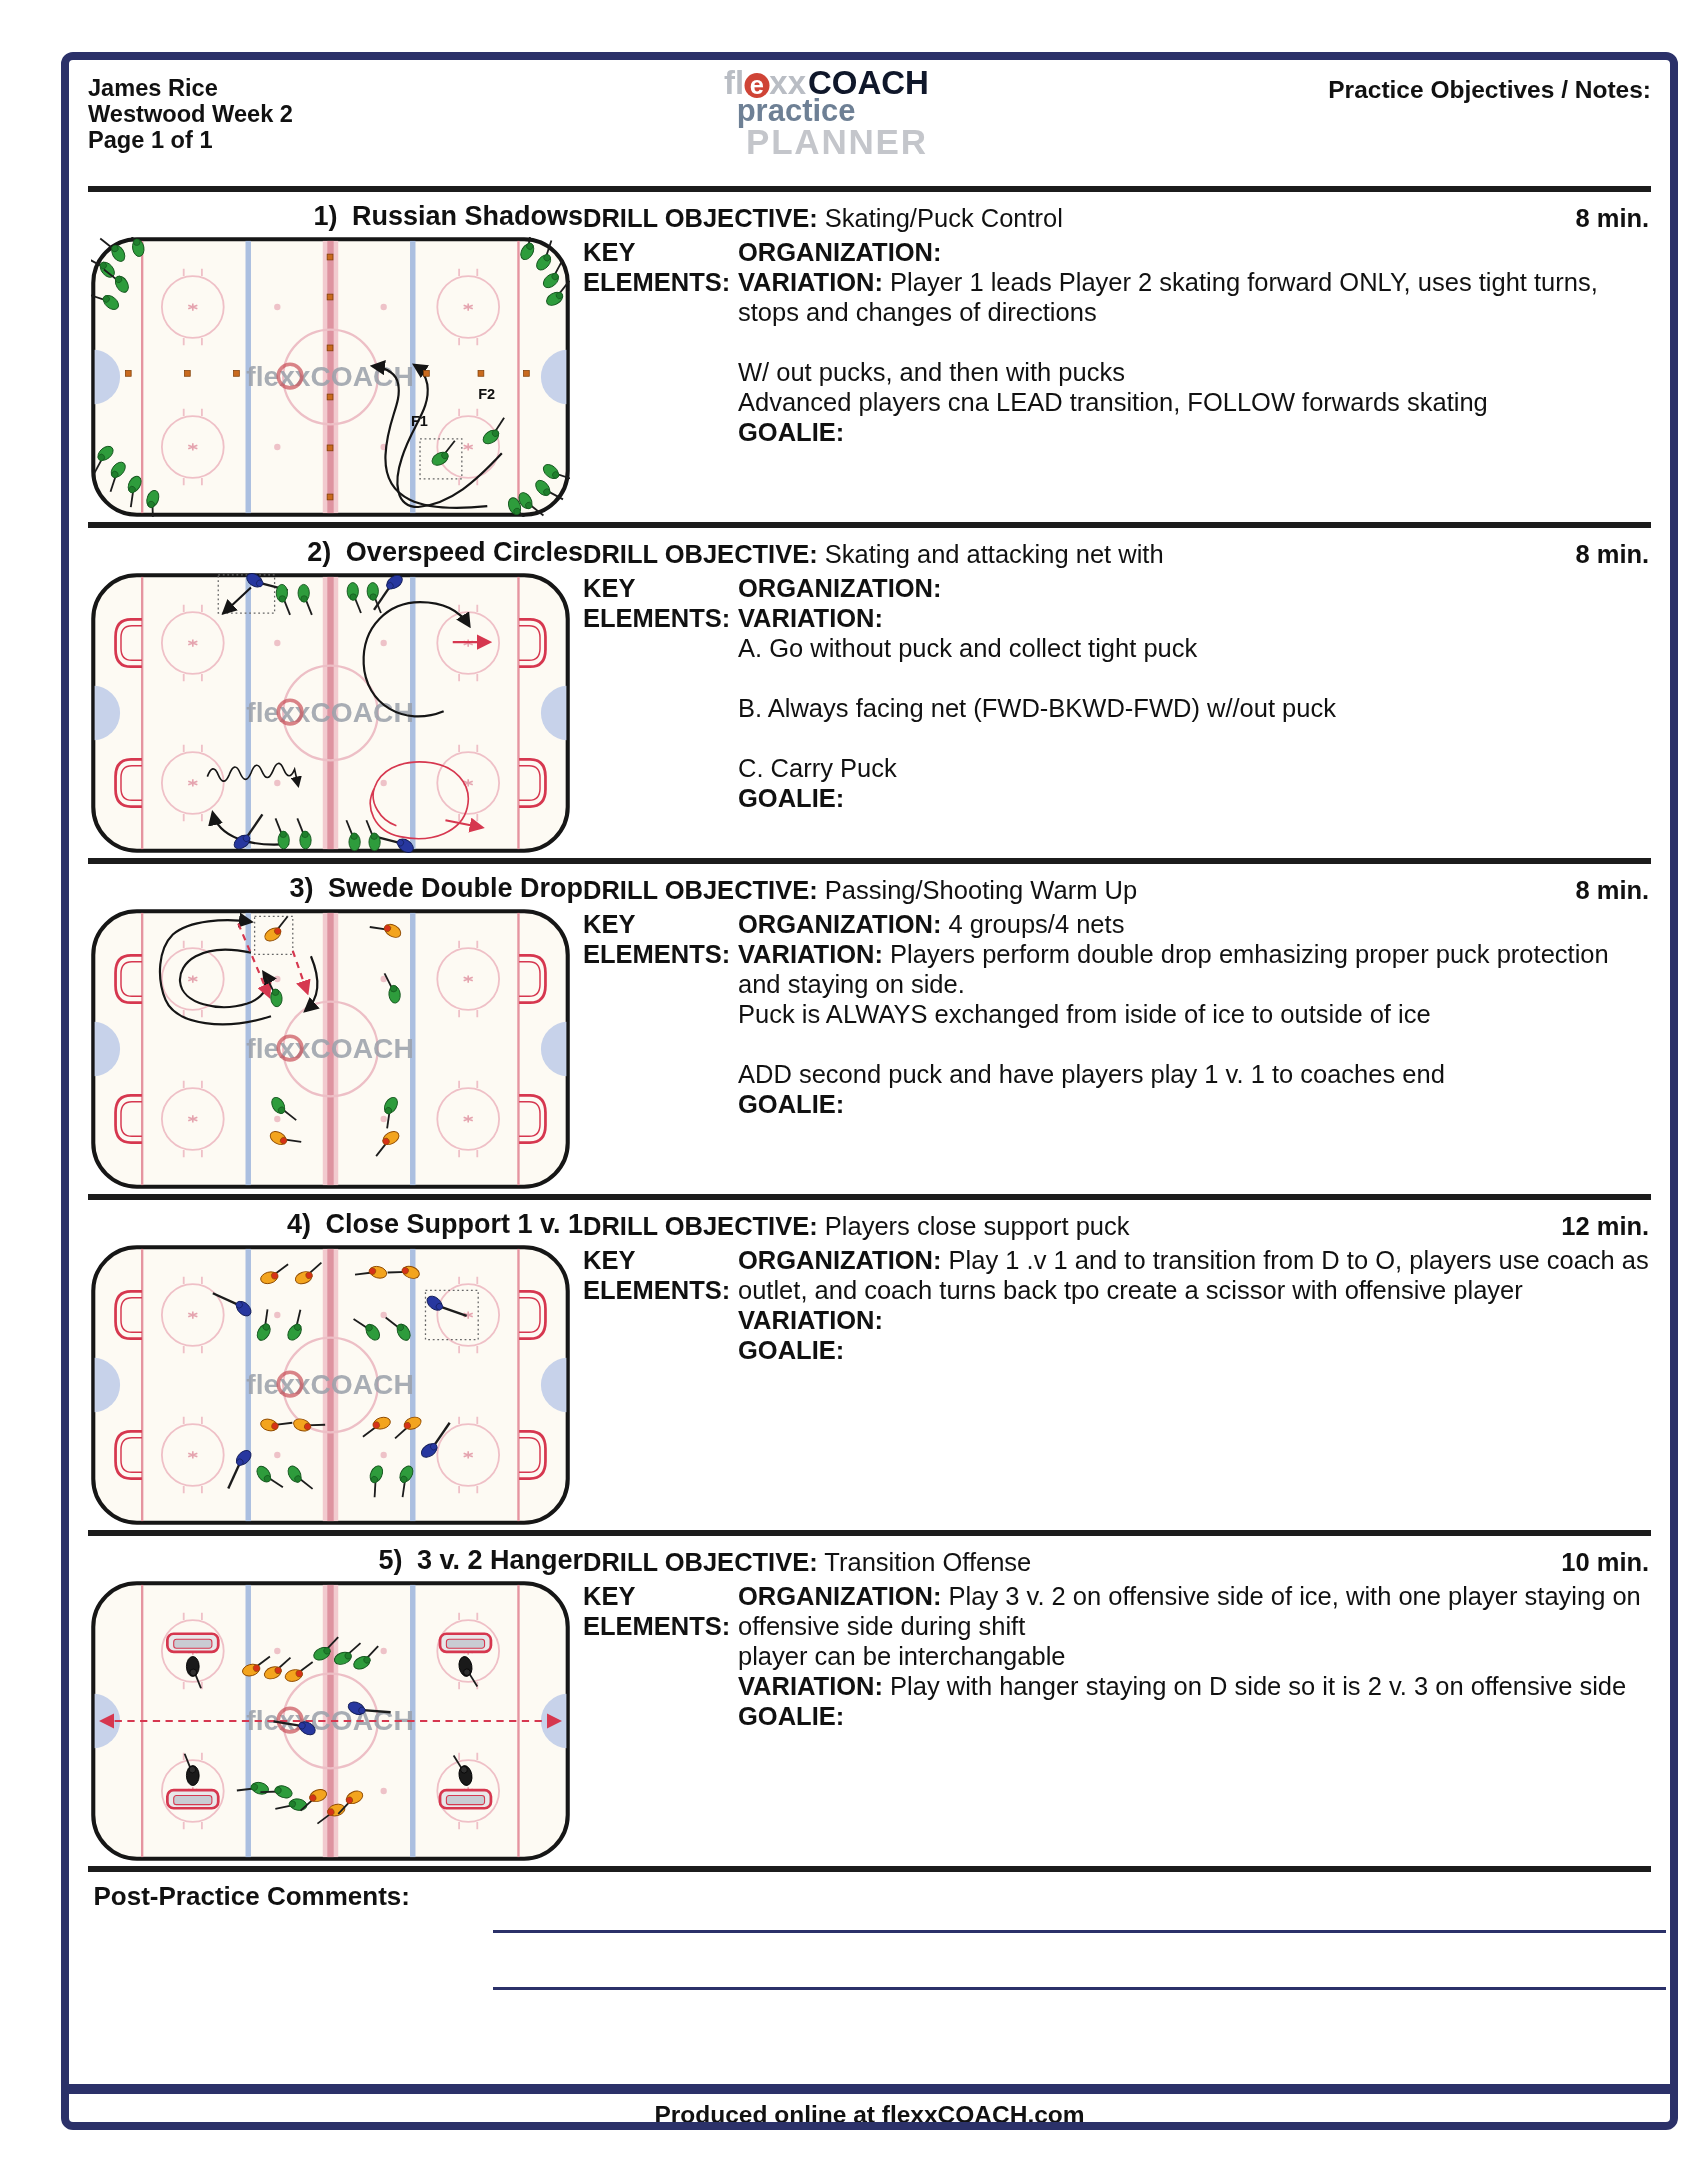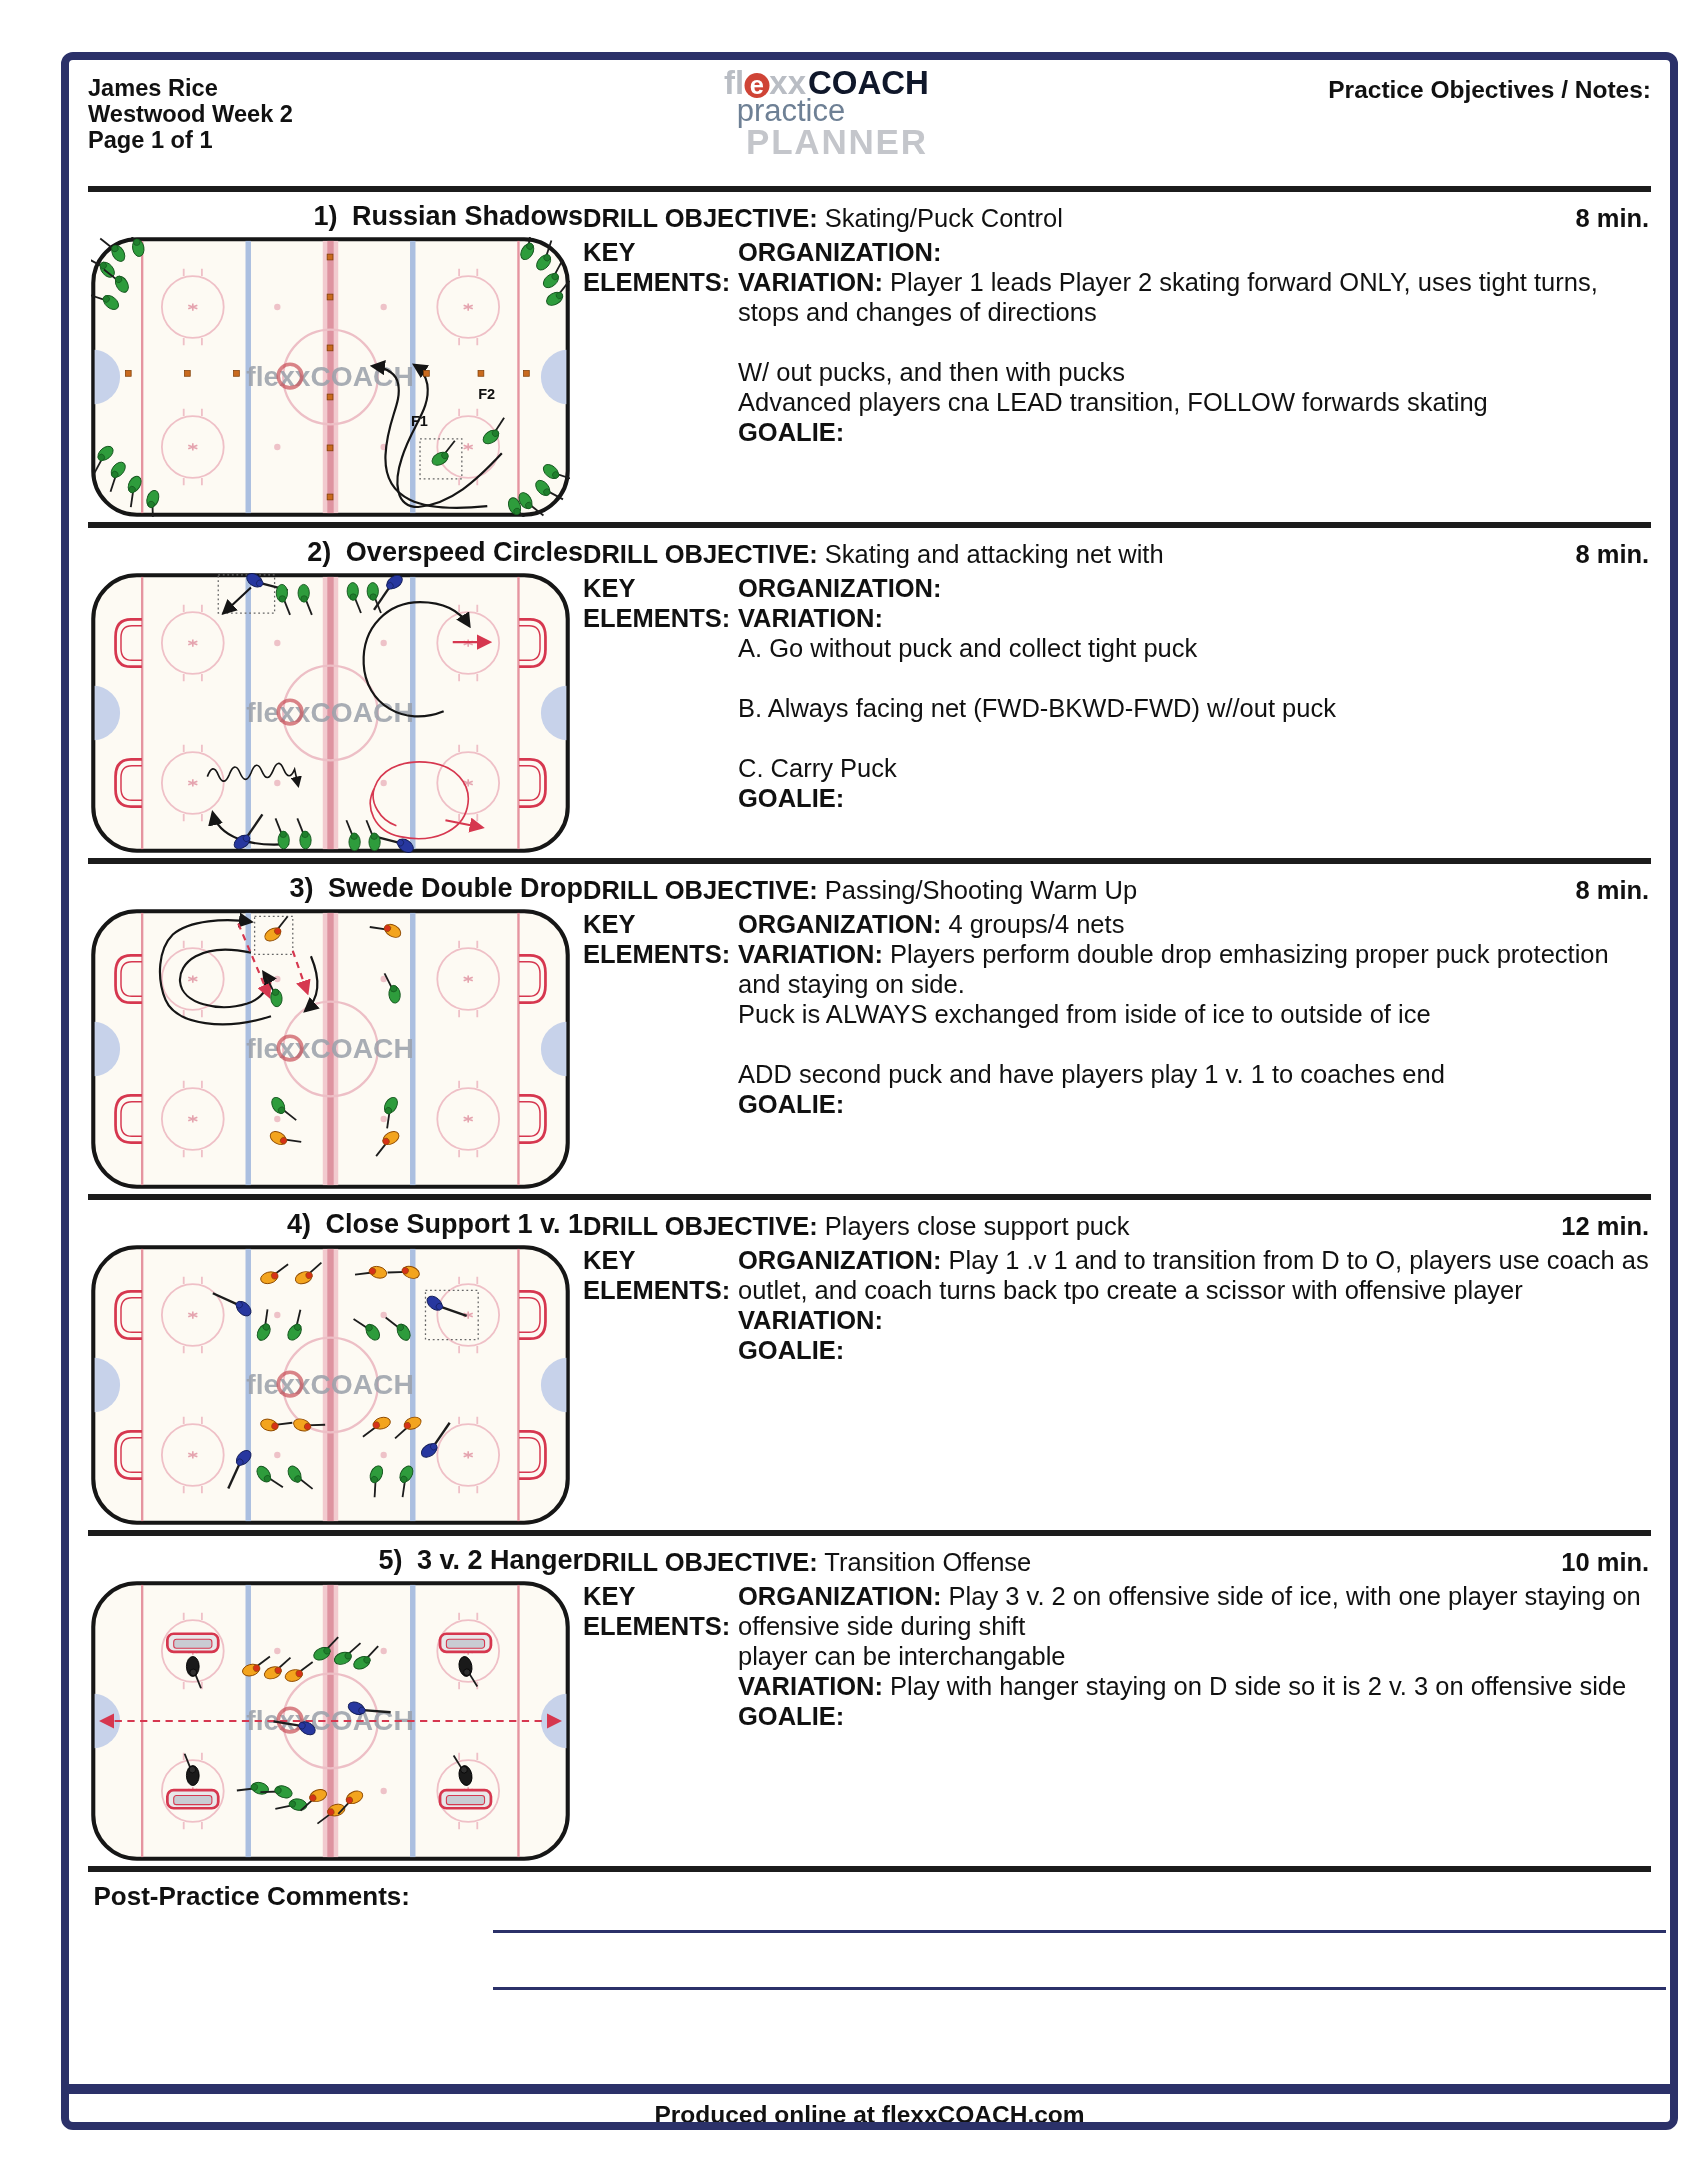--- a/index.html
+++ b/index.html
@@ -8,21 +8,21 @@
     border-radius:12px;box-sizing:border-box;background:#fff;overflow:hidden;margin-left:26px;}
   .inner{padding:0 19px;}
   
   .header{height:111px;display:flex;padding-top:14.5px;position:relative;}
   .h-left div{font-weight:bold;font-size:23.6px;line-height:26px;}
   .h-right{margin-left:auto;font-weight:bold;font-size:24.5px;padding-top:1.8px;}
   .logo{position:absolute;left:50%;transform:translateX(-50%);top:5.5px;width:291px;line-height:1;}
   .logo .l1{font-size:33px;font-weight:bold;color:#b9bdc4;}
   .logo .l1 .elogo{display:inline-block;background:#cf4436;color:#fff;border-radius:50%;padding:0 5.5px;font-size:25.5px;}
   .logo .l1 .coach{color:#0f172a;margin-left:1.8px;}
-  .logo .l2{font-size:31px;color:#6e8095;margin:-3.6px 0 0 12.7px;}
+  .logo .l2{font-size:31px;color:#6e8095;margin:-3.6px 0 0 12.7px;font-weight:bold;}
   .logo .l3{font-size:35px;font-weight:bold;color:#c4c6cb;letter-spacing:1.8px;margin:-1.8px 0 0 22px;}
   
   .section{border-top:6.4px solid #1c1c1c;}
   .drill{display:flex;height:330px;}
   .drill-left{width:495px;box-sizing:border-box;padding:3.6px 0 0 2.7px;flex:none;}
   .drill-title{font-size:27px;font-weight:bold;margin:5.5px 0 5.5px 3.6px;white-space:nowrap;text-align:right;}
   .drill-title .num{margin-right:14.5px;}
   svg.rink{width:479px;height:280px;display:block;}
   .drill-right{flex:1;padding-top:11px;position:relative;font-size:25.5px;line-height:30px;}
   .obj-row{padding-right:109px;}

